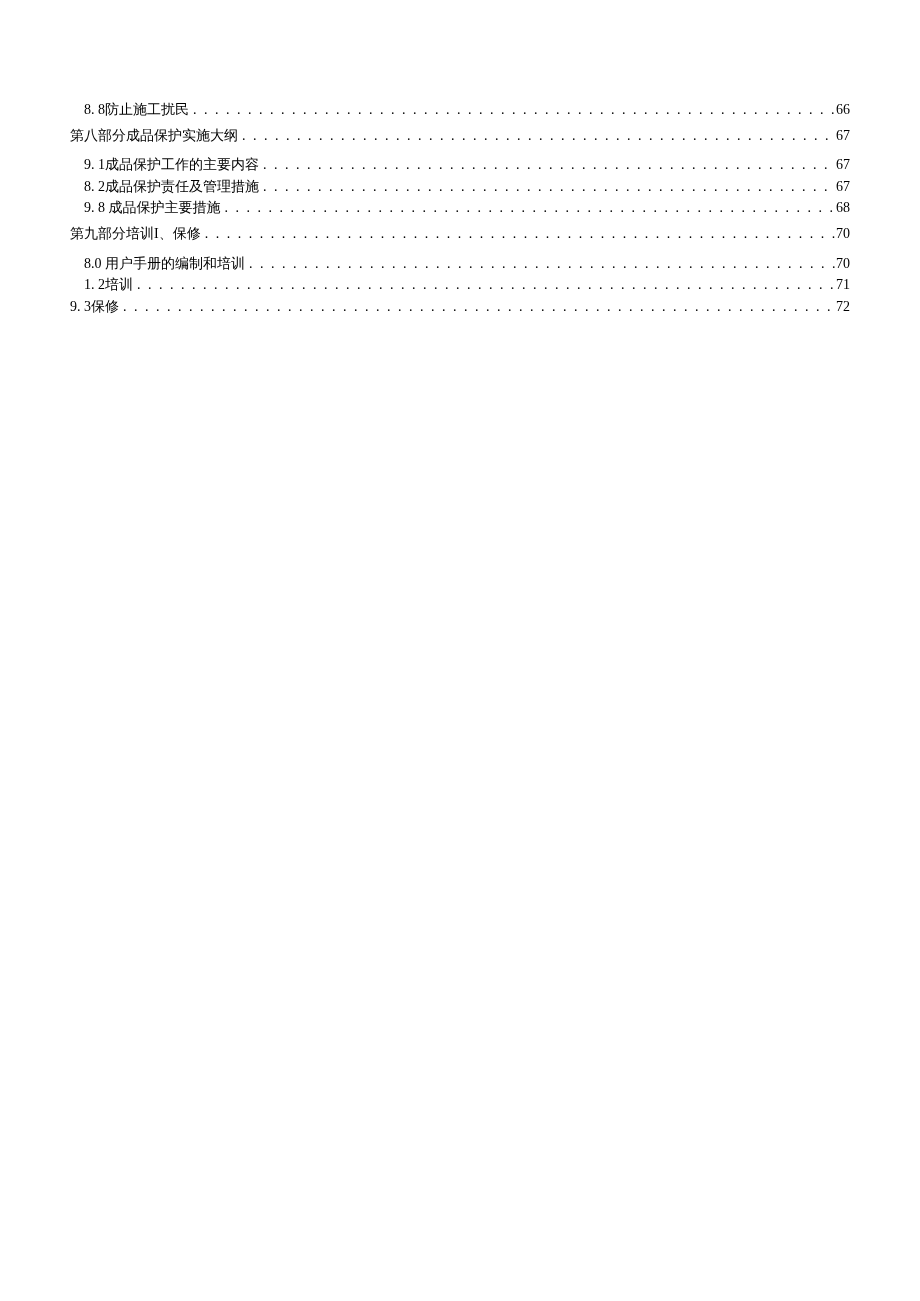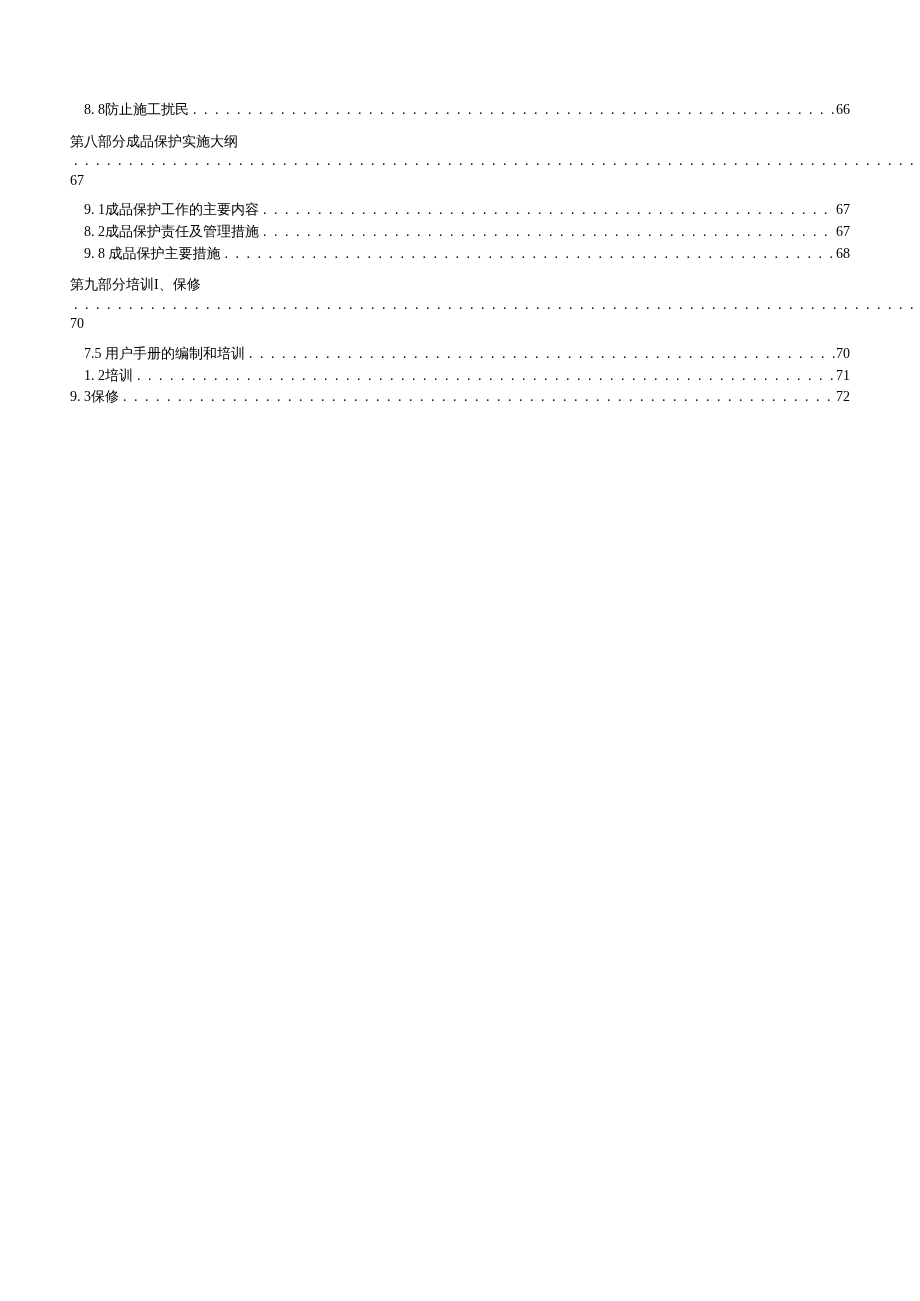--- a/index.html
+++ b/index.html
@@ -20,23 +20,22 @@
       width: 100%;
     }
     .toc-entry {
       display: flex;
       align-items: flex-start;
       white-space: nowrap;
       line-height: 1.4;
       margin-bottom: 2px;
     }
     .toc-entry.section {
-      margin-top: 12px;
+      margin-top: 6px;
       margin-bottom: 10px;
-      flex-direction: column;
     }
     .toc-entry.sub {
       padding-left: 14px;
     }
     .toc-entry.sub-less {
       padding-left: 0px;
     }
     .toc-label {
       flex: 0 0 auto;
     }
@@ -88,21 +87,21 @@
     <span class="toc-page">68</span>
   </div>
 
   <div class="toc-entry section">
     <span class="toc-label">第九部分培训I、保修</span>
     <span class="toc-dots"></span>
     <span class="toc-page">70</span>
   </div>
 
   <div class="toc-entry sub">
-    <span class="toc-label">7.5    用户手册的编制和培训</span>
+    <span class="toc-label">8.0    用户手册的编制和培训</span>
     <span class="toc-dots"></span>
     <span class="toc-page">70</span>
   </div>
 
   <div class="toc-entry sub">
     <span class="toc-label">1.  2培训</span>
     <span class="toc-dots"></span>
     <span class="toc-page">71</span>
   </div>
 

